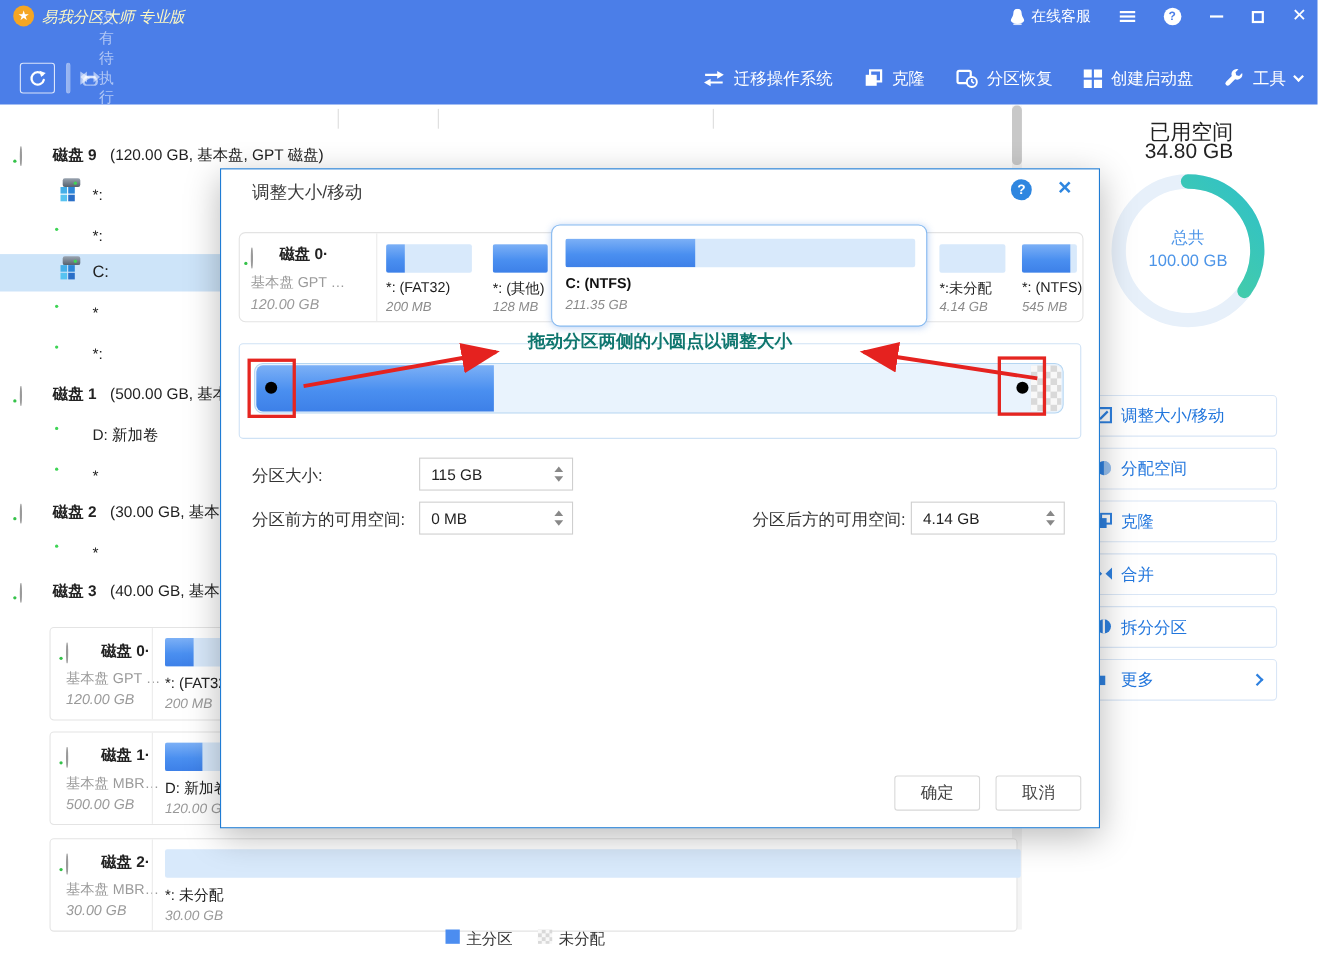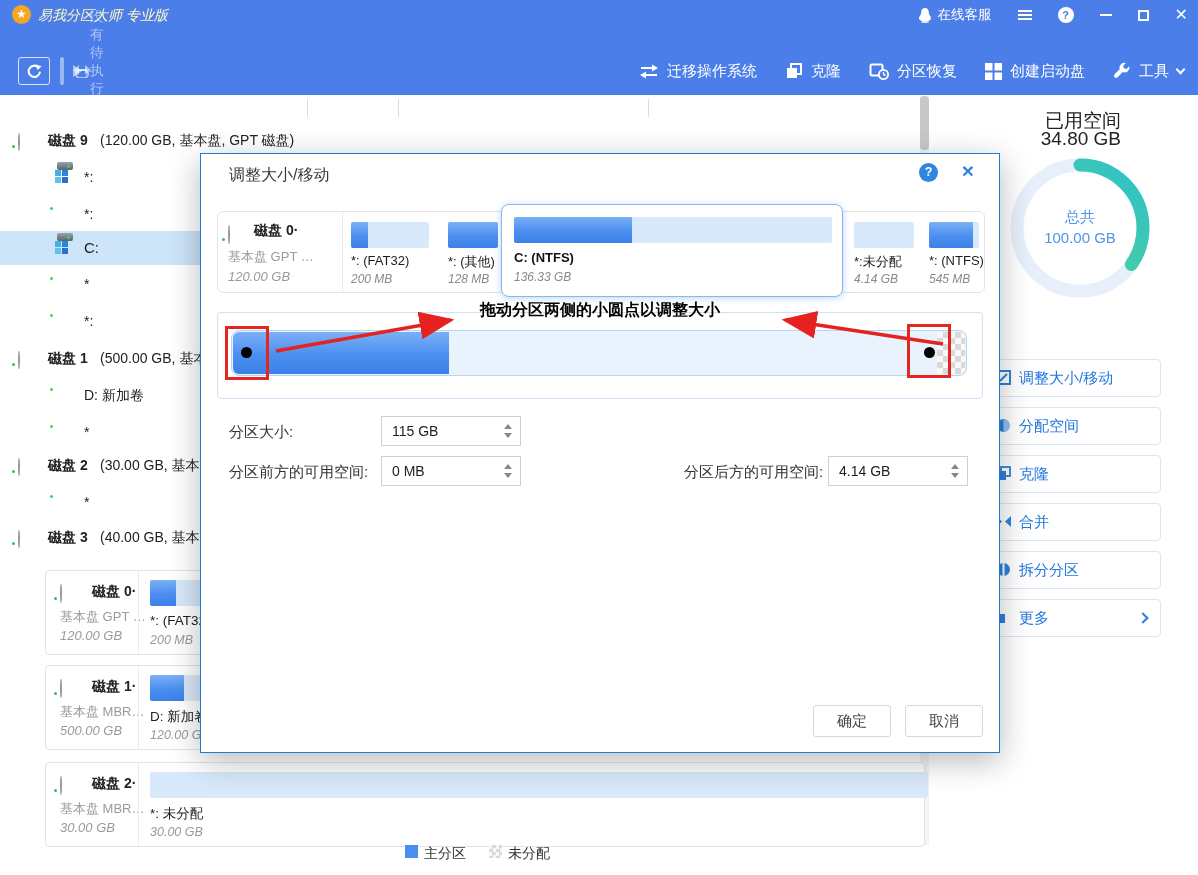--- a/index.html
+++ b/index.html
@@ -124,21 +124,21 @@
             border:1px solid #85b9f0; border-radius:8px; box-shadow:0 1px 7px rgba(110,160,230,.45); }
   .c-card .bar { position:absolute; left:12px; top:12px; width:318px; height:26px; background:#d8e9fb;
                  border-radius:2px; overflow:hidden; }
   .c-card .lb { position:absolute; left:12px; top:45px; font-size:13px; font-weight:bold; color:#111; }
   .c-card .sz { position:absolute; left:12px; top:65px; font-size:12px; color:#8a8a8a; font-style:italic; }
   .info-name { position:absolute; left:36px; top:10px; font-size:14px; font-weight:bold; color:#222; }
   .info-typ { position:absolute; left:10px; top:36px; font-size:13px; color:#9a9a9a; }
   .info-siz { position:absolute; left:10px; top:57px; font-size:13px; color:#9a9a9a; font-style:italic; }
 
   .hint { position:absolute; left:50%; transform:translateX(-50%); top:146px; white-space:nowrap;
-          color:#000000; font-size:16px; font-weight:bold; z-index:31; }
+          color:#0f766e; font-size:16px; font-weight:bold; z-index:31; }
   .sl-panel { position:absolute; left:16px; top:158px; width:766px; height:87px;
               border:1px solid #cfe2f5; border-radius:4px; background:#fff; }
   .sl-bar { position:absolute; left:30px; top:176px; width:736px; height:46px; background:#e9f3fd;
             border:1px solid #b5d6f2; border-radius:8px; }
   .sl-fill { position:absolute; left:32px; top:178px; width:216px; height:42px; border-radius:6px 0 0 6px;
              background:linear-gradient(180deg,#7cb0f6 0%,#4a8ff0 55%,#3d80e8 100%); }
   .sl-check { position:absolute; left:736px; top:178px; width:28px; height:42px; border-radius:0 6px 6px 0; }
   .handle { position:absolute; width:11px; height:11px; border-radius:50%; background:#000; z-index:32; }
   .red-box { position:absolute; width:44px; height:54px; border:3px solid #e52520; z-index:33; }
   .arrows { position:absolute; left:0; top:0; width:800px; height:600px; z-index:30; pointer-events:none; }
@@ -464,21 +464,21 @@
           </span>
         <span class="lb">*: (NTFS)</span>
         <span class="sz">545 MB</span>
       </div>
     </div>
     <div class="c-card">
       <span class="bar">
           <span class="fill" style="width:118px"></span>
         </span>
       <span class="lb">C: (NTFS)</span>
-      <span class="sz">136.33 GB</span>
+      <span class="sz">211.35 GB</span>
     </div>
 
     <div class="hint">拖动分区两侧的小圆点以调整大小</div>
     <svg class="arrows">
       <defs>
         <marker id="ah" markerWidth="12" markerHeight="10" refX="9" refY="4" orient="auto">
           <polygon points="0 0, 10 4, 0 8" fill="#e5221f"></polygon>
         </marker>
       </defs>
       <line x1="75" y1="197" x2="250" y2="166" stroke="#e5221f" stroke-width="3.5" marker-end="url(#ah)"></line>

